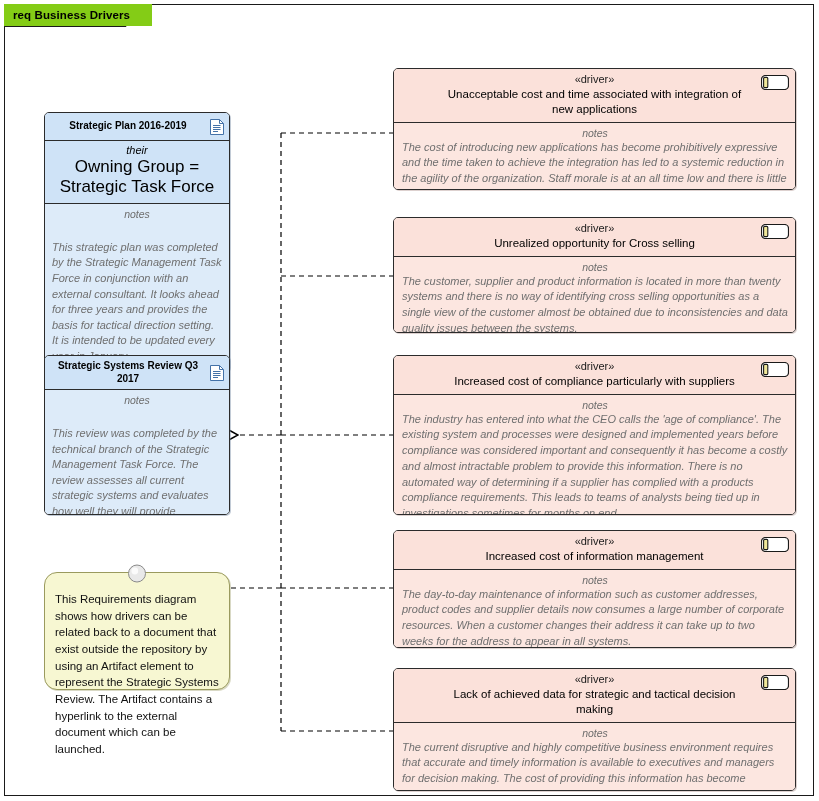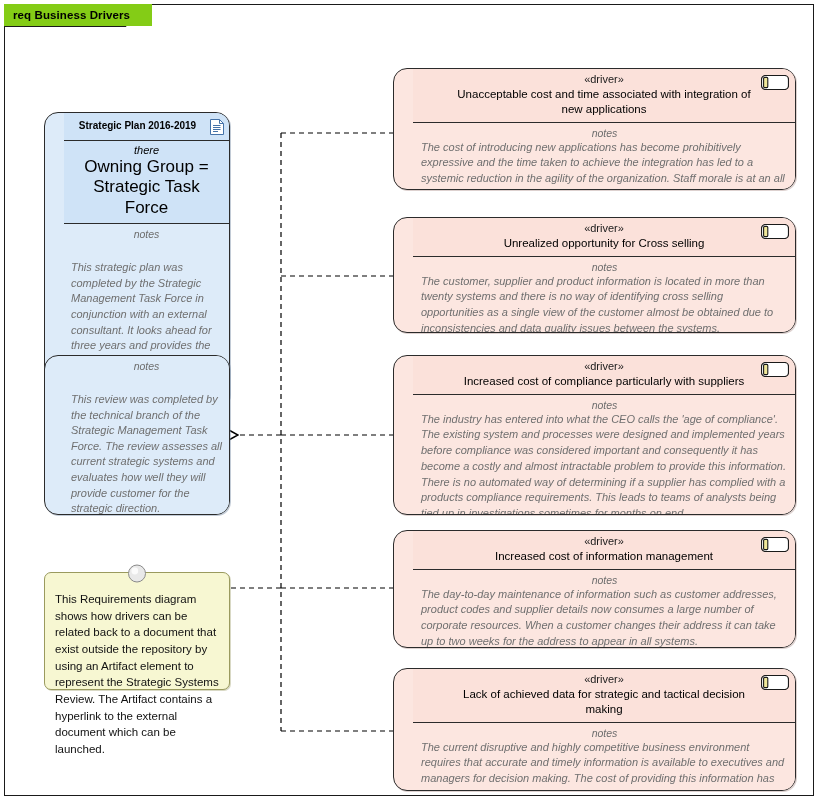--- a/index.html
+++ b/index.html
@@ -63,24 +63,23 @@
     height: 801px;
     pointer-events: none;
     z-index: 2;
   }
 
   
   .node {
     position: absolute;
     box-sizing: border-box;
     border: 1px solid #2b2b2b;
-    border-radius: 14px;
+    border-radius: 5px;
     z-index: 3;
     overflow: hidden;
-    padding-left: 19px;
   }
 
   
   .artifact {
     background: #ddebf9;
     box-shadow: 1px 1px 0 rgba(120,140,165,0.45);
   }
   .artifact .title-row {
     position: relative;
     background: #cfe3f7;
@@ -198,21 +197,21 @@
     color: #6f6f6f;
     line-height: 1.43;
     text-align: left;
   }
 
   
   .note-node {
     position: absolute;
     box-sizing: border-box;
     border: 1px solid #9a9a5e;
-    border-radius: 7px;
+    border-radius: 13px;
     background: #f7f7d2;
     padding: 18px 10px 10px 10px;
     z-index: 3;
     box-shadow: 1px 1px 0 rgba(160,160,110,0.40);
   }
   .note-node .note-text {
     display: block;
     font-size: 11.5px;
     color: #111111;
     line-height: 1.45;
@@ -289,30 +288,40 @@
       <span class="title-text">Strategic Plan 2016-2019</span>
       <span class="doc-icon">
         <svg width="14" height="16" viewBox="0 0 14 16">
           <path d="M0.5,0.5 H9.5 L13.5,4.5 V15.5 H0.5 Z" fill="#ffffff" stroke="#4472a8" stroke-width="1"></path>
           <path d="M9.5,0.5 V4.5 H13.5" fill="none" stroke="#4472a8" stroke-width="1"></path>
           <path d="M3,6.5 H10.5 M3,8.5 H10.5 M3,10.5 H10.5 M3,12.5 H8" stroke="#4472a8" stroke-width="1"></path>
         </svg>
       </span>
     </div>
     <div class="tags-section">
-      <span class="tags-label">there</span>
+      <span class="tags-label">their</span>
       <span class="tags-value">Owning Group = Strategic Task Force</span>
     </div>
     <div class="notes-section">
       <span class="notes-label">notes</span>
       <span class="notes-body">This strategic plan was completed by the Strategic Management Task Force in conjunction with an external consultant. It looks ahead for three years and provides the basis for tactical direction setting. It is intended to be updated every year in January.</span>
     </div>
   </div>
 
   <div class="node artifact" style="left:44px; top:355px; width:186px; height:160px;">
+    <div class="title-row">
+      <span class="title-text">Strategic Systems Review Q3 2017</span>
+      <span class="doc-icon">
+        <svg width="14" height="16" viewBox="0 0 14 16">
+          <path d="M0.5,0.5 H9.5 L13.5,4.5 V15.5 H0.5 Z" fill="#ffffff" stroke="#4472a8" stroke-width="1"></path>
+          <path d="M9.5,0.5 V4.5 H13.5" fill="none" stroke="#4472a8" stroke-width="1"></path>
+          <path d="M3,6.5 H10.5 M3,8.5 H10.5 M3,10.5 H10.5 M3,12.5 H8" stroke="#4472a8" stroke-width="1"></path>
+        </svg>
+      </span>
+    </div>
     <div class="notes-section">
       <span class="notes-label">notes</span>
       <span class="notes-body">This review was completed by the technical branch of the Strategic Management Task Force. The review assesses all current strategic systems and evaluates how well they will provide customer for the strategic direction.</span>
     </div>
   </div>
 
   <div class="note-node" style="left:44px; top:572px; width:186px; height:118px;">
     <span class="note-pin">
       <svg width="19" height="19" viewBox="0 0 19 19">
         <circle cx="9.5" cy="9.5" r="8.5" fill="#e9e9e9" stroke="#8a8a8a" stroke-width="1"></circle>

